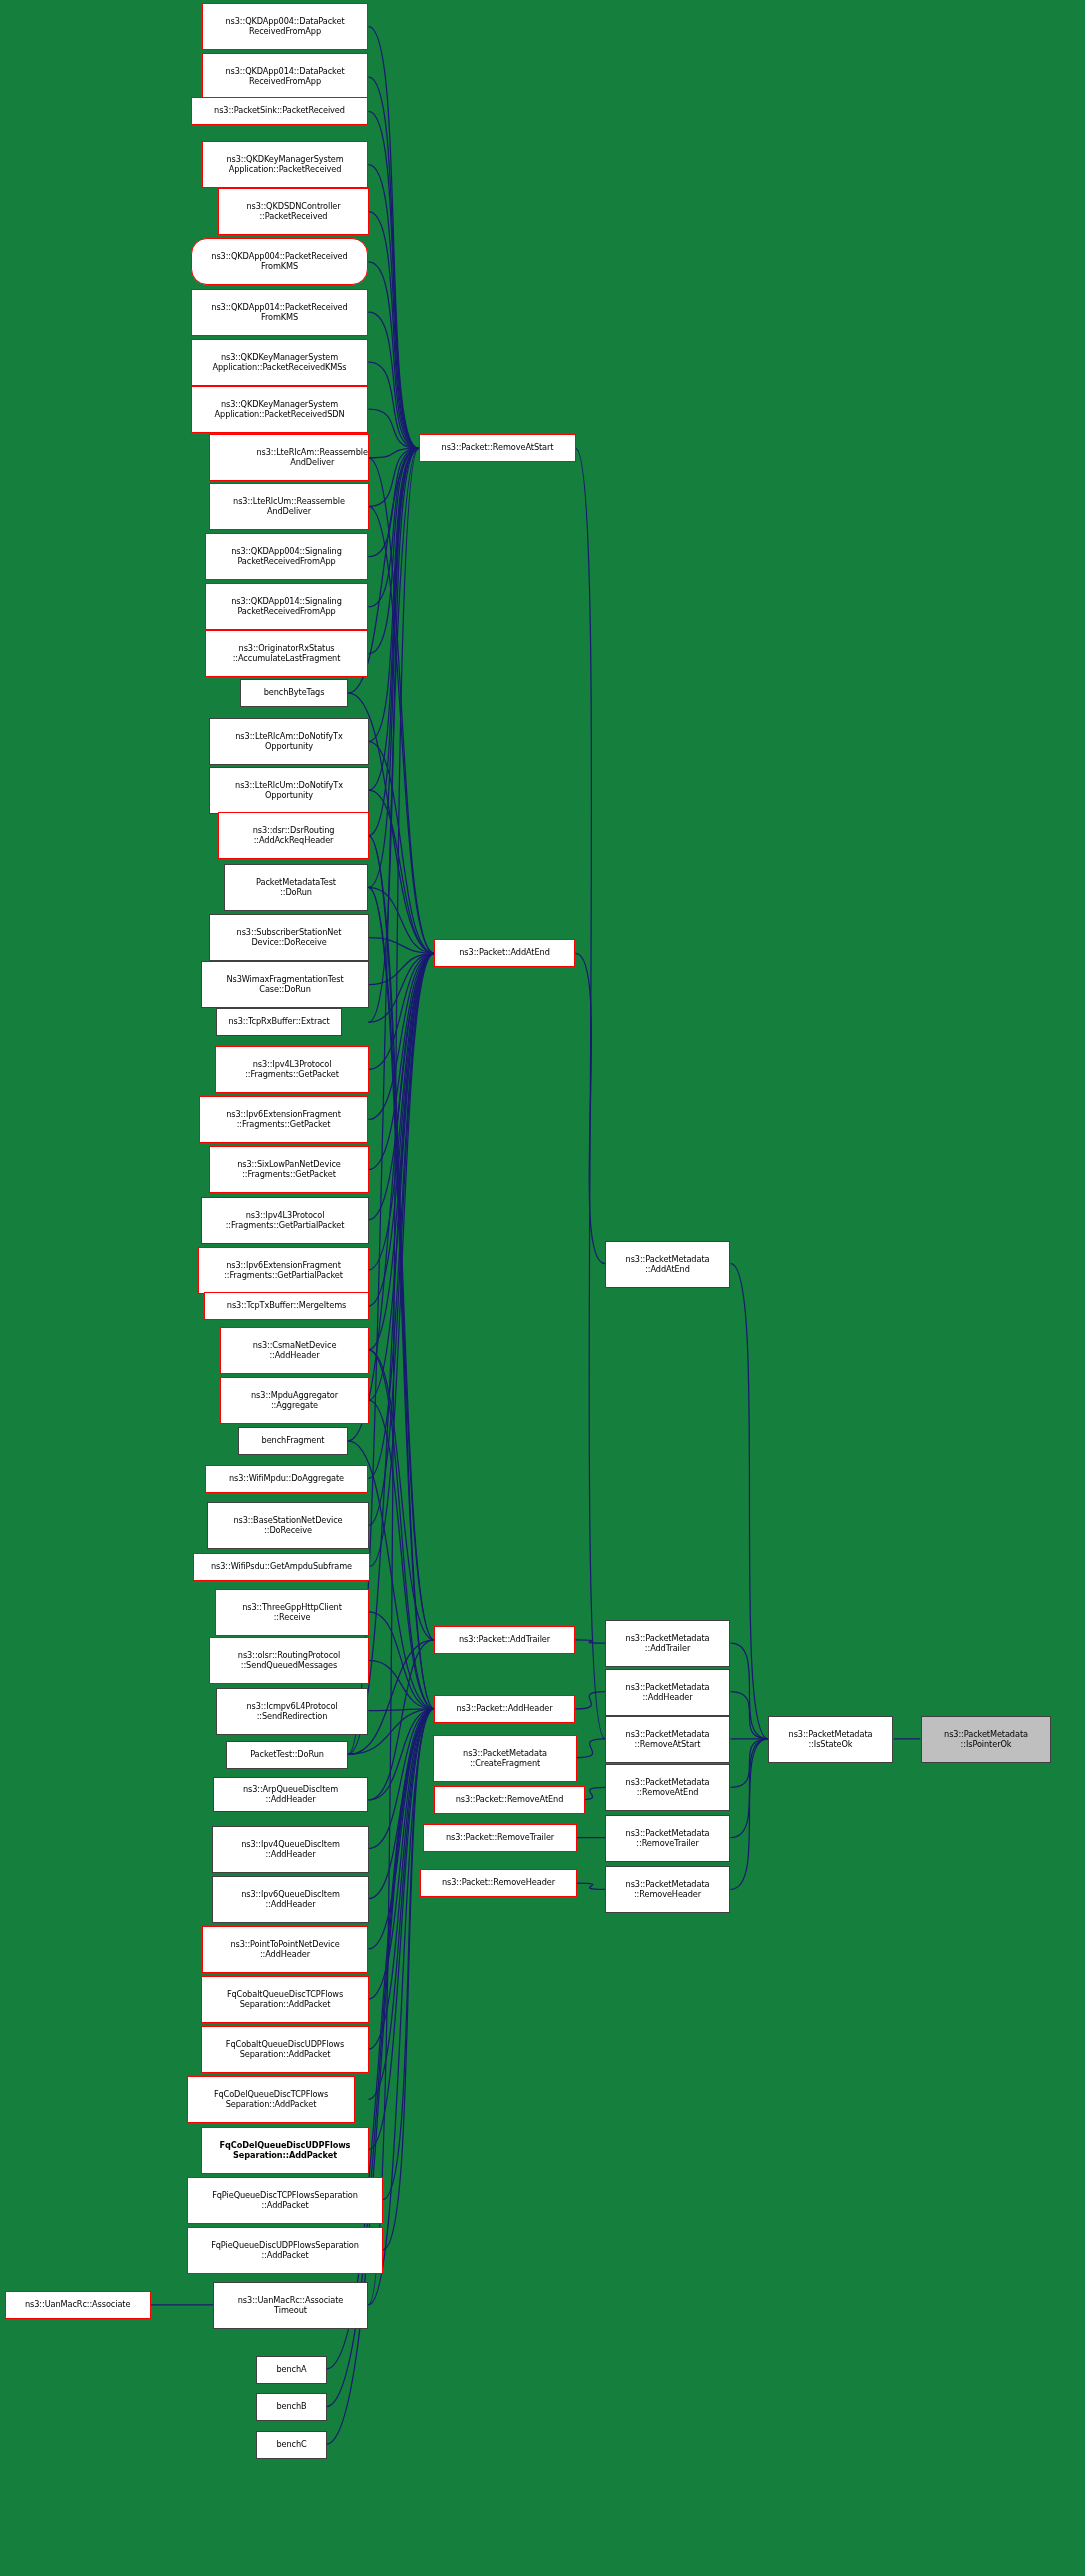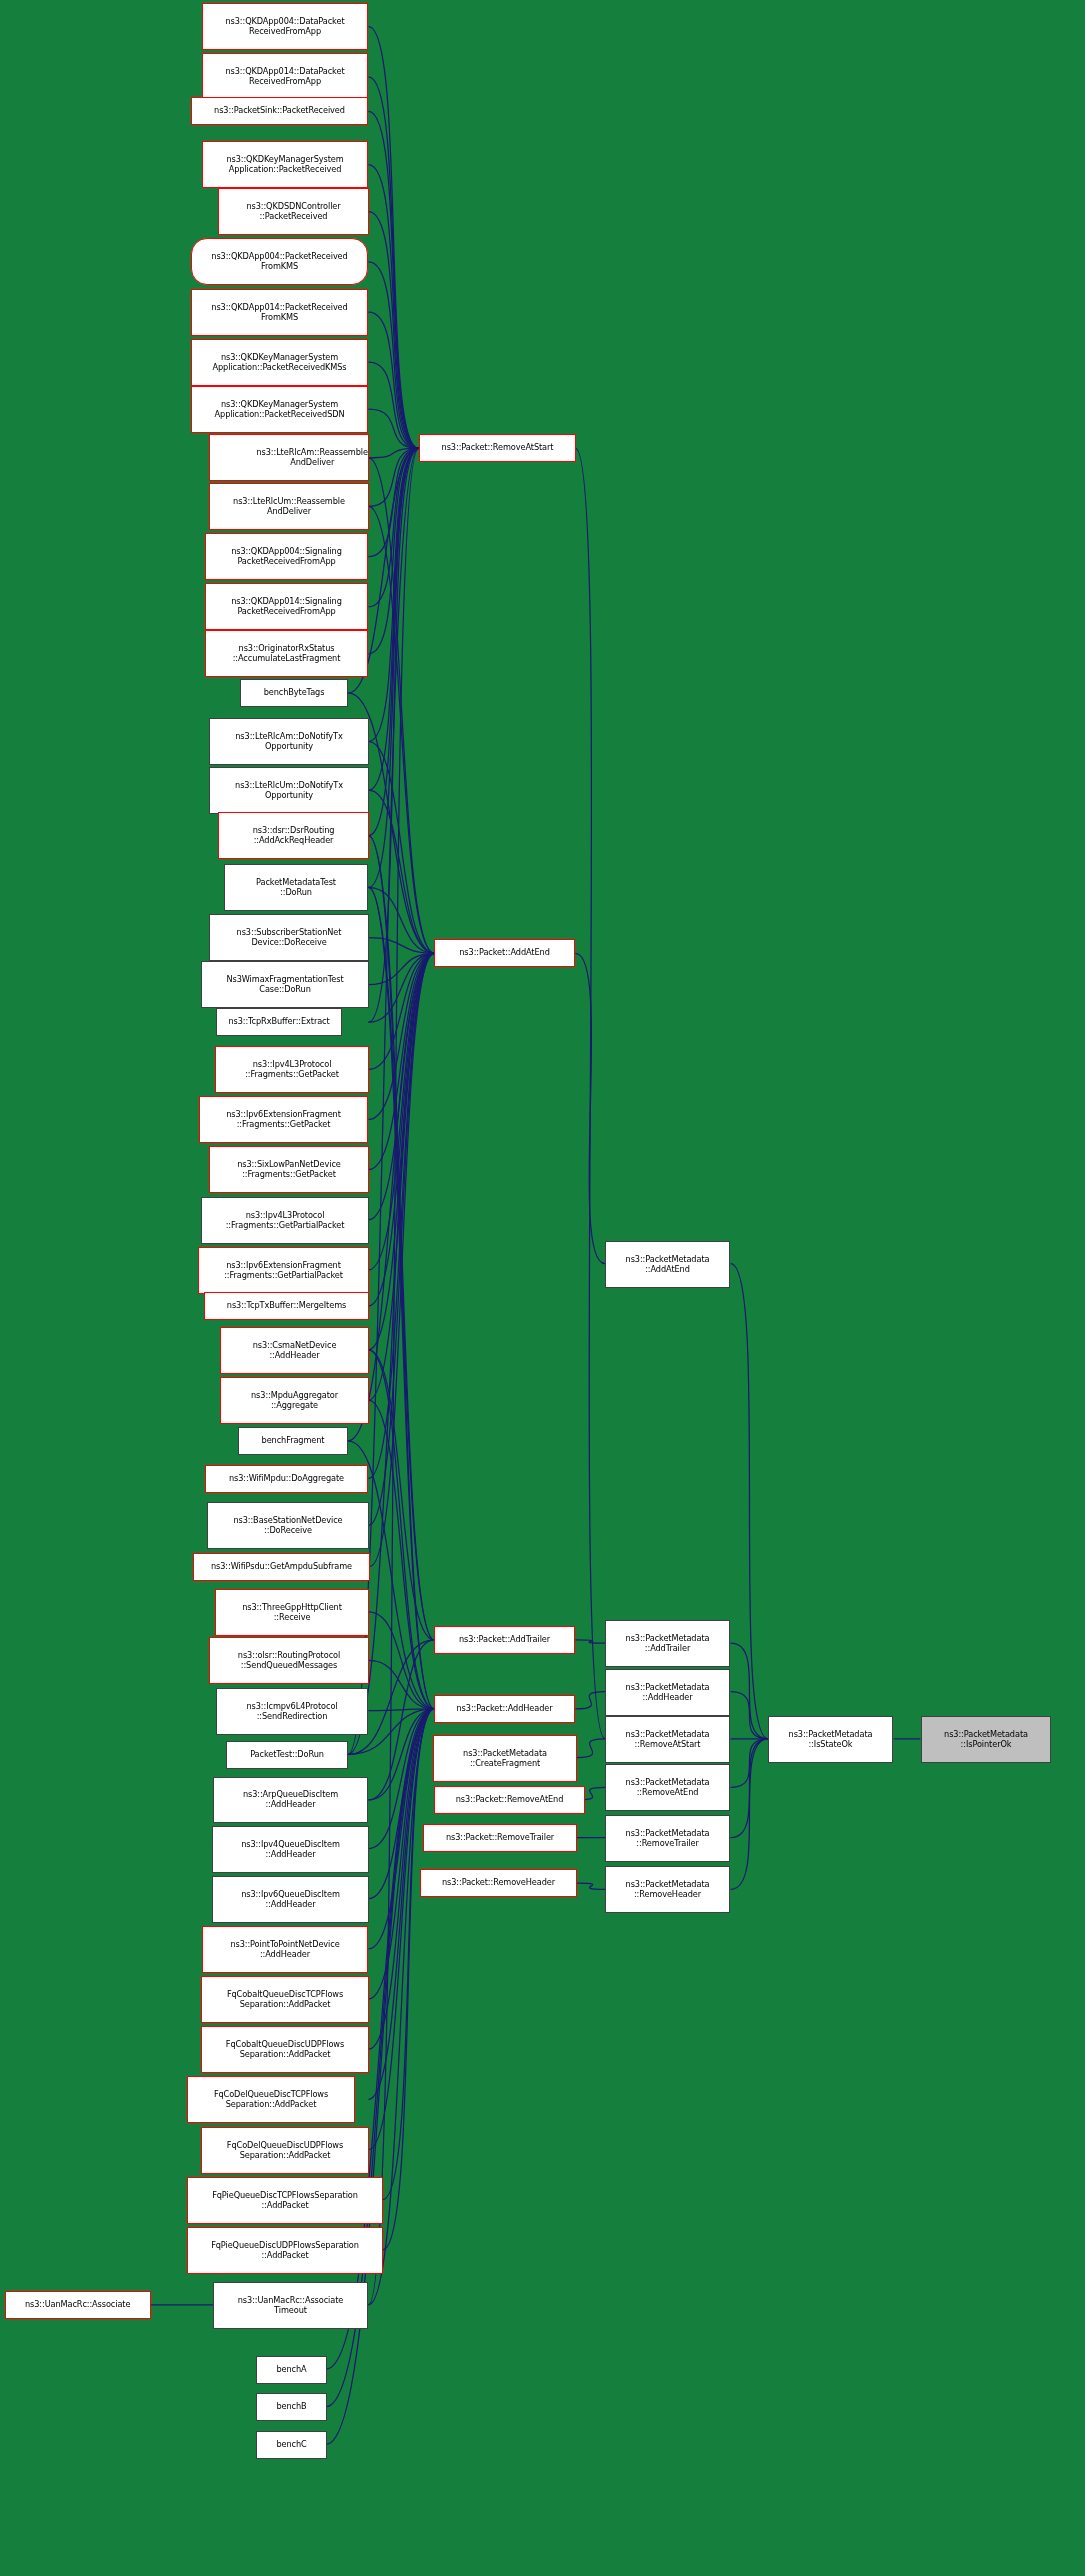--- a/index.html
+++ b/index.html
@@ -207,35 +207,35 @@
     <div class="node black" style="left: 207px; top: 1502px; width: 162px; height: 47px;">ns3::BaseStationNetDevice
 ::DoReceive</div>
     <div class="node" style="left: 193px; top: 1553px; width: 177px; height: 28px;">ns3::WifiPsdu::GetAmpduSubframe</div>
     <div class="node" style="left: 215px; top: 1589px; width: 154px; height: 47px;">ns3::ThreeGppHttpClient
 ::Receive</div>
     <div class="node" style="left: 209px; top: 1637px; width: 160px; height: 47px;">ns3::olsr::RoutingProtocol
 ::SendQueuedMessages</div>
     <div class="node black" style="left: 216px; top: 1688px; width: 152px; height: 47px;">ns3::Icmpv6L4Protocol
 ::SendRedirection</div>
     <div class="node black" style="left: 226px; top: 1741px; width: 122px; height: 28px;">PacketTest::DoRun</div>
-    <div class="node black" style="left: 213px; top: 1777px; width: 155px; height: 46px;">ns3::ArpQueueDiscItem
+    <div class="node black" style="left: 213px; top: 1777px; width: 155px; height: 35px;">ns3::ArpQueueDiscItem
 ::AddHeader</div>
     <div class="node black" style="left: 212px; top: 1826px; width: 157px; height: 47px;">ns3::Ipv4QueueDiscItem
 ::AddHeader</div>
     <div class="node black" style="left: 212px; top: 1876px; width: 157px; height: 47px;">ns3::Ipv6QueueDiscItem
 ::AddHeader</div>
     <div class="node" style="left: 202px; top: 1926px; width: 166px; height: 47px;">ns3::PointToPointNetDevice
 ::AddHeader</div>
     <div class="node" style="left: 201px; top: 1976px; width: 168px; height: 47px;">FqCobaltQueueDiscTCPFlows
 Separation::AddPacket</div>
     <div class="node" style="left: 201px; top: 2026px; width: 168px; height: 47px;">FqCobaltQueueDiscUDPFlows
 Separation::AddPacket</div>
     <div class="node" style="left: 187px; top: 2076px; width: 168px; height: 47px;">FqCoDelQueueDiscTCPFlows
 Separation::AddPacket</div>
-    <div class="node" style="left: 201px; top: 2127px; width: 168px; height: 47px;">FqCoDelQueueDiscUDPFlows
+    <div class="node" style="left: 201px; top: 2127px; width: 168px; height: 47px; font-weight: bold;">FqCoDelQueueDiscUDPFlows
 Separation::AddPacket</div>
     <div class="node" style="left: 187px; top: 2177px; width: 196px; height: 47px;">FqPieQueueDiscTCPFlowsSeparation
 ::AddPacket</div>
     <div class="node" style="left: 187px; top: 2227px; width: 196px; height: 47px;">FqPieQueueDiscUDPFlowsSeparation
 ::AddPacket</div>
     <div class="node" style="left: 4.7px; top: 2291px; width: 146px; height: 28px;">ns3::UanMacRc::Associate</div>
     <div class="node black" style="left: 213px; top: 2282px; width: 155px; height: 47px;">ns3::UanMacRc::Associate
 Timeout</div>
     <div class="node black" style="left: 256px; top: 2356px; width: 71px; height: 28px;">benchA</div>
     <div class="node black" style="left: 256px; top: 2393px; width: 71px; height: 28px;">benchB</div>

